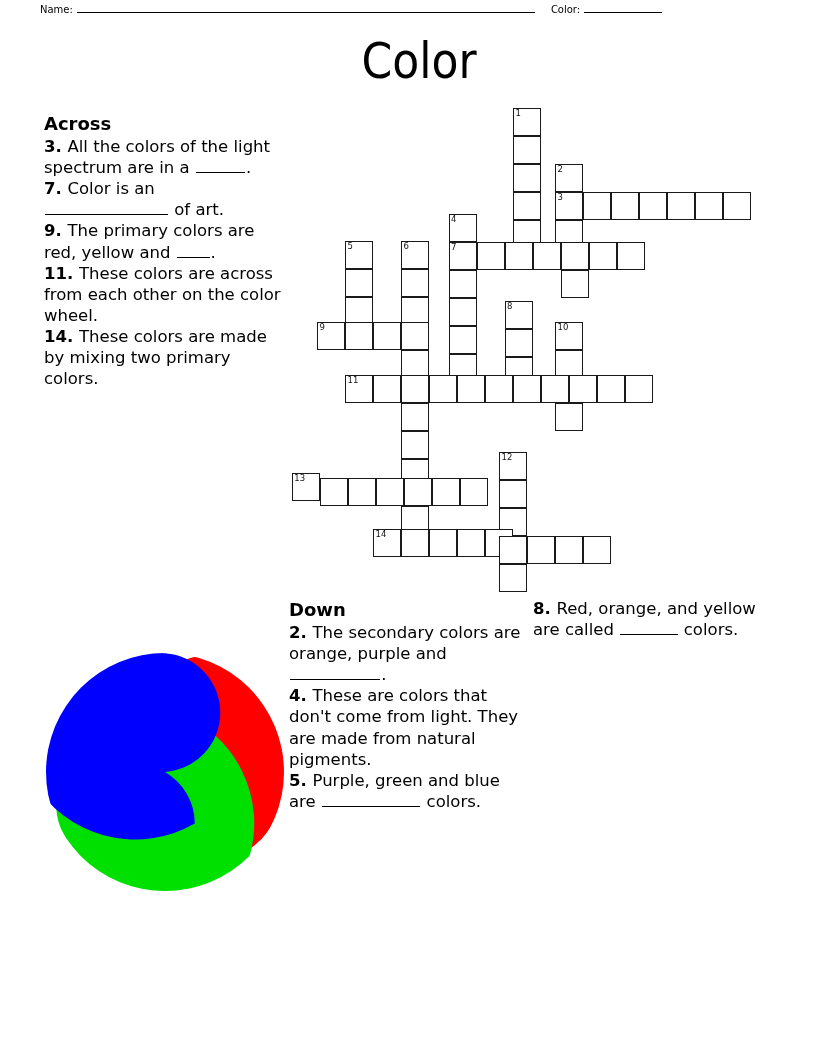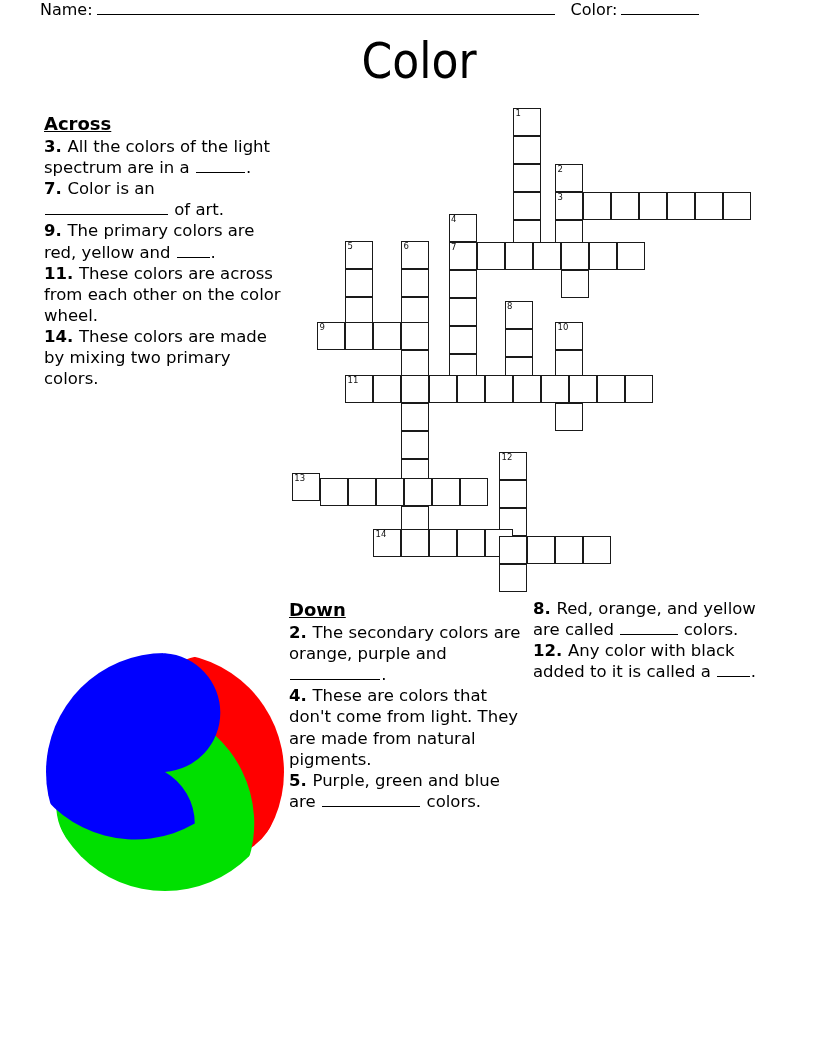--- a/index.html
+++ b/index.html
@@ -9,21 +9,21 @@
     font-family:"DejaVu Sans","Liberation Sans",sans-serif;
     color:#000000;
     position:relative;
     overflow:hidden;
   }
   .page{position:relative;width:816px;height:1056px;}
 
   
   .nameline{
     position:absolute;left:40px;top:0px;width:740px;height:26px;
-    display:flex;align-items:baseline;font-size:16px;
+    display:flex;align-items:baseline;font-size:10px;
   }
   .nameline .lbl{font-weight:400;}
   .rule{
     border-bottom:1.4px solid #000;
     display:inline-block;
     margin:0 0 0 4px;
     height:12px;
   }
   .rule-name{width:458px;}
   .rule-date{width:78px;}
@@ -41,21 +41,20 @@
   }
 
   
   .cluecol{
     position:absolute;
     font-size:16.5px;
     line-height:1.28;
   }
   .cluehead{
     font-weight:700;
-    text-decoration:underline;
     font-size:18px;
     display:block;
     margin-bottom:1px;
   }
   .clue{display:block;}
   .clue .num{font-weight:700;}
   .blank{
     display:inline-block;
     border-bottom:1.4px solid #000;
     height:12px;
@@ -231,21 +230,20 @@
     <div id="down-list-1">
         <div class="clue"><span class="num">2. </span><span>The secondary colors are orange, purple and <span class="blank" style="width: 90.2px;"></span>.</span></div>
         <div class="clue"><span class="num">4. </span><span>These are colors that don't come from light. They are made from natural pigments.</span></div>
         <div class="clue"><span class="num">5. </span><span>Purple, green and blue are <span class="blank" style="width: 98.4px;"></span> colors.</span></div>
       </div>
   </div>
 
   <div class="cluecol" id="down-col-2">
     <div id="down-list-2">
         <div class="clue"><span class="num">8. </span><span>Red, orange, and yellow are called <span class="blank" style="width: 57.4px;"></span> colors.</span></div>
-        <div class="clue"><span class="num">12. </span><span>Any color with black added to it is called a <span class="blank" style="width: 32.8px;"></span>.</span></div>
       </div>
   </div>
 
   <div id="colorwheel">
     <svg viewBox="0 0 240 240" width="240" height="240">
       <defs>
         <clipPath id="wheelclip">
           <circle cx="120" cy="120" r="119"></circle>
         </clipPath>
       </defs>

